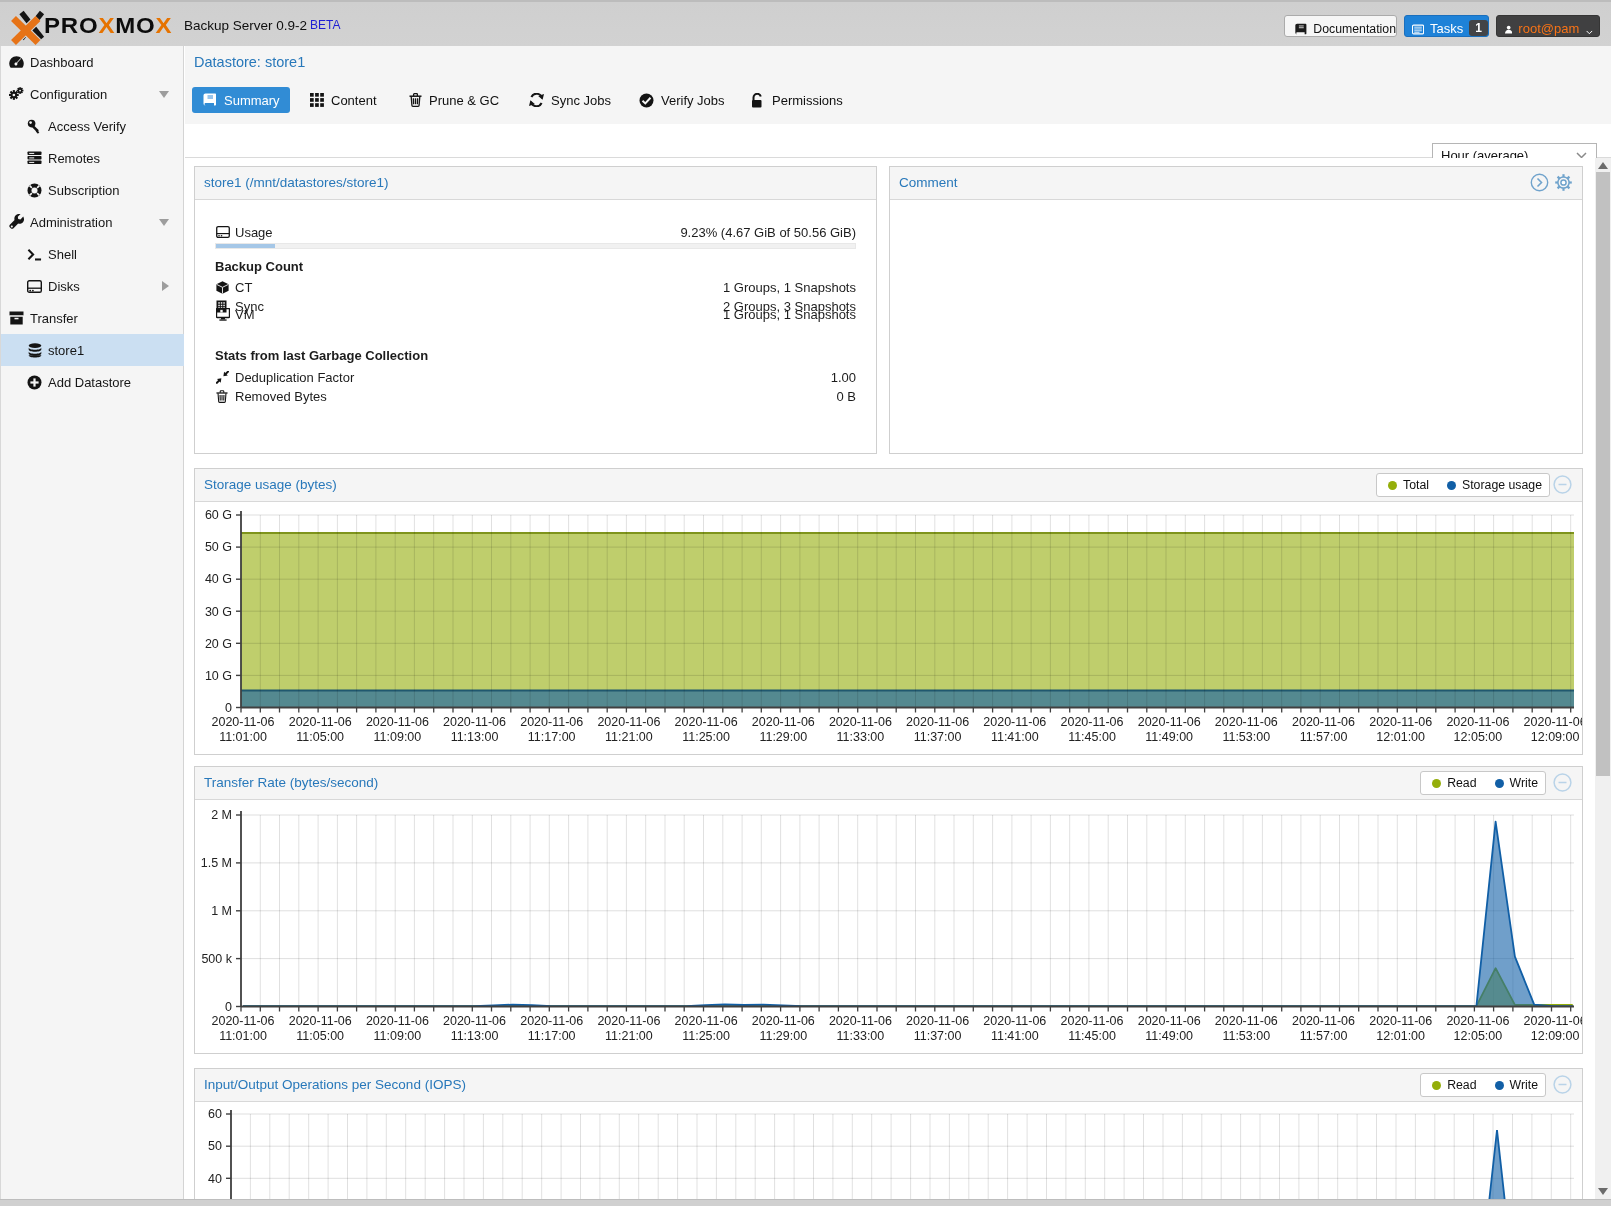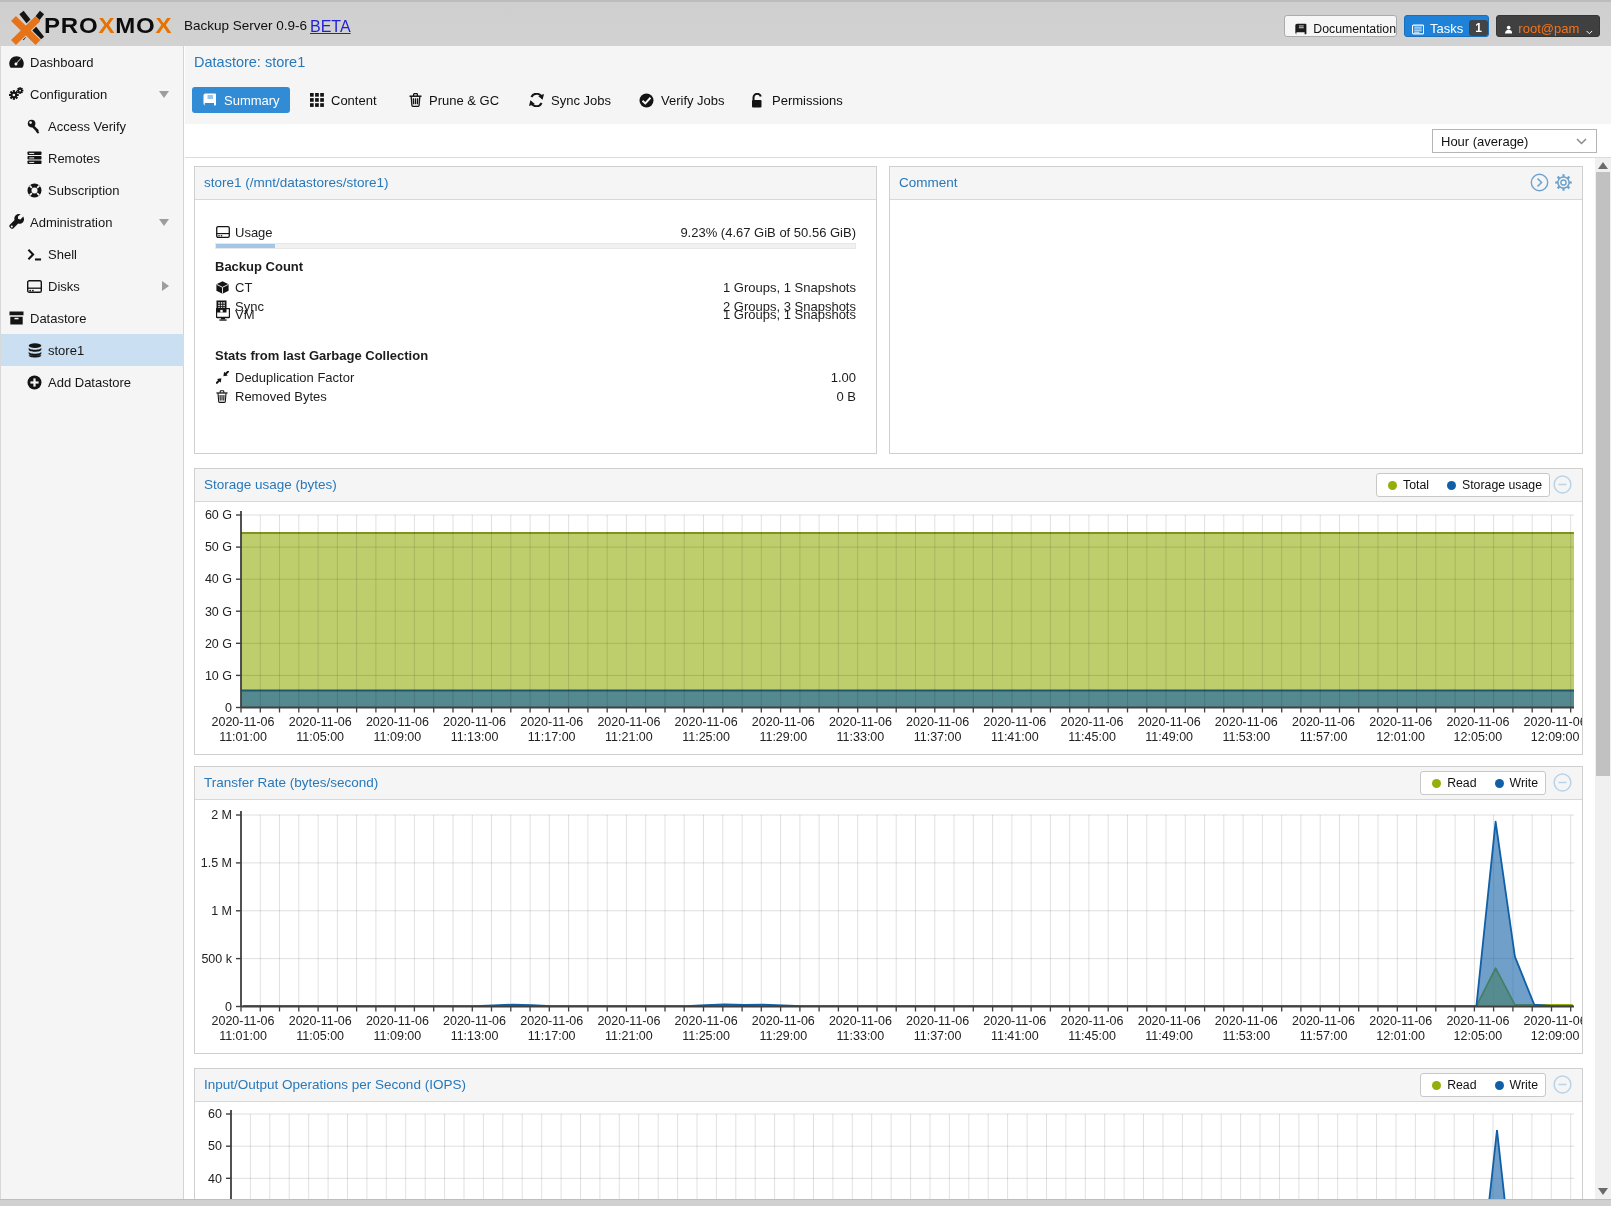--- a/index.html
+++ b/index.html
@@ -6,21 +6,21 @@
 html,body { width:1611px; height:1206px; overflow:hidden; background:#fff;
   font-family:"Liberation Sans", sans-serif; font-size:13px; color:#1c1c1c; }
 
 #topbar { position:absolute; left:0; top:0; width:1611px; height:46px;
   background:linear-gradient(#cfcfcf,#d2d2d2); border-top:2px solid #bcbcbc; }
 #logo { position:absolute; left:8px; top:5px; }
 #brandtext { position:absolute; left:44px; top:11px; font-weight:bold; font-size:24px;
   letter-spacing:0.8px; color:#0c0c0c; transform:scaleY(0.90); transform-origin:top left; }
 #brandtext .o { color:#e67300; }
 #vertext { position:absolute; left:184px; top:16px; font-size:13.5px; color:#0f0f0f; }
-#beta { position:absolute; left:310px; top:16px; font-size:16px; color:#1f1fd4; text-decoration:underline; }
+#beta { position:absolute; left:310px; top:16px; font-size:12px; color:#1f1fd4; }
 .hbtn { position:absolute; top:13px; height:22px; border-radius:3px; font-size:13px;
   display:flex; align-items:flex-end; }
 #btn-doc { left:1284px; width:113px; background:#f6f6f6; border:1px solid #ababab; color:#111; padding-left:9px;}
 #btn-tasks { left:1404px; width:85px; background:#1e82d8; border:1px solid #1a6fbd; color:#fff; padding-left:7px;}
 #btn-tasks .badge { background:#434446; color:#fff; border-radius:3px; font-size:12px; padding:1px 6px; margin-left:6px; font-weight:bold; }
 #btn-user { left:1496px; width:104px; background:#404041; border:1px solid #353535; color:#f97316; padding-left:8px;}
 .hbtn svg { margin-right:6px; }
 
 #sidebar { position:absolute; left:0; top:46px; width:184px; height:1153px;
   background:#f5f5f5; border-right:1px solid #d4d4d4; }
@@ -35,21 +35,21 @@
 
 #chead { position:absolute; left:185px; top:46px; width:1426px; height:78px; background:#f5f5f5; }
 #ctitle { position:absolute; left:9px; top:8px; font-size:14.5px; color:#2878ba; }
 .tab { position:absolute; top:41px; height:26px; border-radius:3px; display:flex; align-items:center;
   font-size:13px; color:#101010; padding:0 10px; }
 .tab svg { margin-right:7px; }
 .tab.active { background:#318cd5; color:#fff; }
 
 #toolrow { position:absolute; left:185px; top:124px; width:1426px; height:34px; background:#fff;
   border-bottom:1px solid #dadada; }
-#combo { position:absolute; right:14px; top:5px; width:165px; height:24px; background:#fff;
+#combo { position:absolute; right:14px; top:19px; width:165px; height:24px; background:#fff;
   border:1px solid #b5b5b5; font-size:13px; color:#111; display:flex; align-items:center; padding-left:8px; }
 #combo .cv { position:absolute; right:8px; top:4px; color:#8a8a8a; }
 
 #scrollarea { position:absolute; left:185px; top:158px; width:1601px; height:1041px; background:#fff; overflow:hidden; }
 .panel { position:absolute; border:1px solid #cfcfcf; background:#fff; }
 .phead { position:absolute; left:0; top:0; right:0; height:33px; background:#f5f5f5;
   border-bottom:1px solid #d8d8d8; }
 .phead .ptitle { position:absolute; left:9px; top:8px; font-size:13.5px; color:#2878ba; }
 .legend { position:absolute; top:4px; height:24px; background:#fff; border:1px solid #c8c8c8;
   border-radius:3px; display:flex; align-items:center; font-size:12.3px; color:#111; }
@@ -86,21 +86,21 @@
     <g stroke="#d4d4d4" stroke-width="9.2">
       <line x1="5.5" y1="11.5" x2="30" y2="35.5"></line>
       <line x1="30" y1="11.5" x2="5.5" y2="35.5"></line>
     </g>
     <g stroke="#e67317" stroke-width="7">
       <line x1="5.5" y1="11.5" x2="30" y2="35.5"></line>
       <line x1="30" y1="11.5" x2="5.5" y2="35.5"></line>
     </g>
   </svg>
   <div id="brandtext"><span>PRO</span><span class="o">X</span><span>MO</span><span class="o">X</span></div>
-  <div id="vertext">Backup Server 0.9-6</div>
+  <div id="vertext">Backup Server 0.9-2</div>
   <div id="beta">BETA</div>
 
   <div class="hbtn" id="btn-doc">
     <svg class="ico" width="14" height="13" viewBox="0 0 15 14">
         <path fill="#1b1b1b" d="M3.5 0.5h9.5c.6 0 1 .4 1 1v10c0 .6-.4 1-1 1H3.5c-1.2 0-2-.8-2-2v-8c0-1.2.8-2 2-2zm.2 9.6c-.7 0-1.2.5-1.2 1.2s.5 1.2 1.2 1.2H12v-2.4H3.7z"></path>
         <g stroke="#fff" stroke-width="0.9">
           <line x1="5.5" y1="3" x2="11" y2="3"></line>
           <line x1="5.5" y1="5" x2="11" y2="5"></line>
         </g>
       </svg>
@@ -240,21 +240,21 @@
     <span class="caret rcaret"></span>
   </div>
   <div class="nav top" style="top:256px">
     <span class="ic">
         <svg class="ico" width="15" height="14" viewBox="0 0 15 14">
           <path fill="#141414" d="M0.5 0.5h14v4h-14zM1.3 5.5h12.4v8H1.3z"></path>
           <rect x="5.5" y="6.8" width="4" height="1.5" fill="#f5f5f5"></rect>
           <rect x="0.5" y="4.5" width="14" height="1" fill="#f5f5f5"></rect>
         </svg>
       </span>
-    <span class="lb">Datastore</span>
+    <span class="lb">Transfer</span>
   </div>
   <div class="nav sub sel" style="top:288px">
     <span class="ic">
         <svg class="ico" width="14" height="15" viewBox="0 0 14 15">
           <g fill="#141414">
             <ellipse cx="7" cy="2.6" rx="6.3" ry="2.3"></ellipse>
             <path d="M0.7 4.4c0 1.3 2.8 2.3 6.3 2.3s6.3-1 6.3-2.3v2c0 1.3-2.8 2.3-6.3 2.3S.7 7.7.7 6.4z"></path>
             <path d="M0.7 8.4c0 1.3 2.8 2.3 6.3 2.3s6.3-1 6.3-2.3v2c0 1.3-2.8 2.3-6.3 2.3S.7 11.7.7 10.4z"></path>
             <path d="M0.7 12.2c0 1.3 2.8 2.3 6.3 2.3s6.3-1 6.3-2.3"></path>
           </g>

